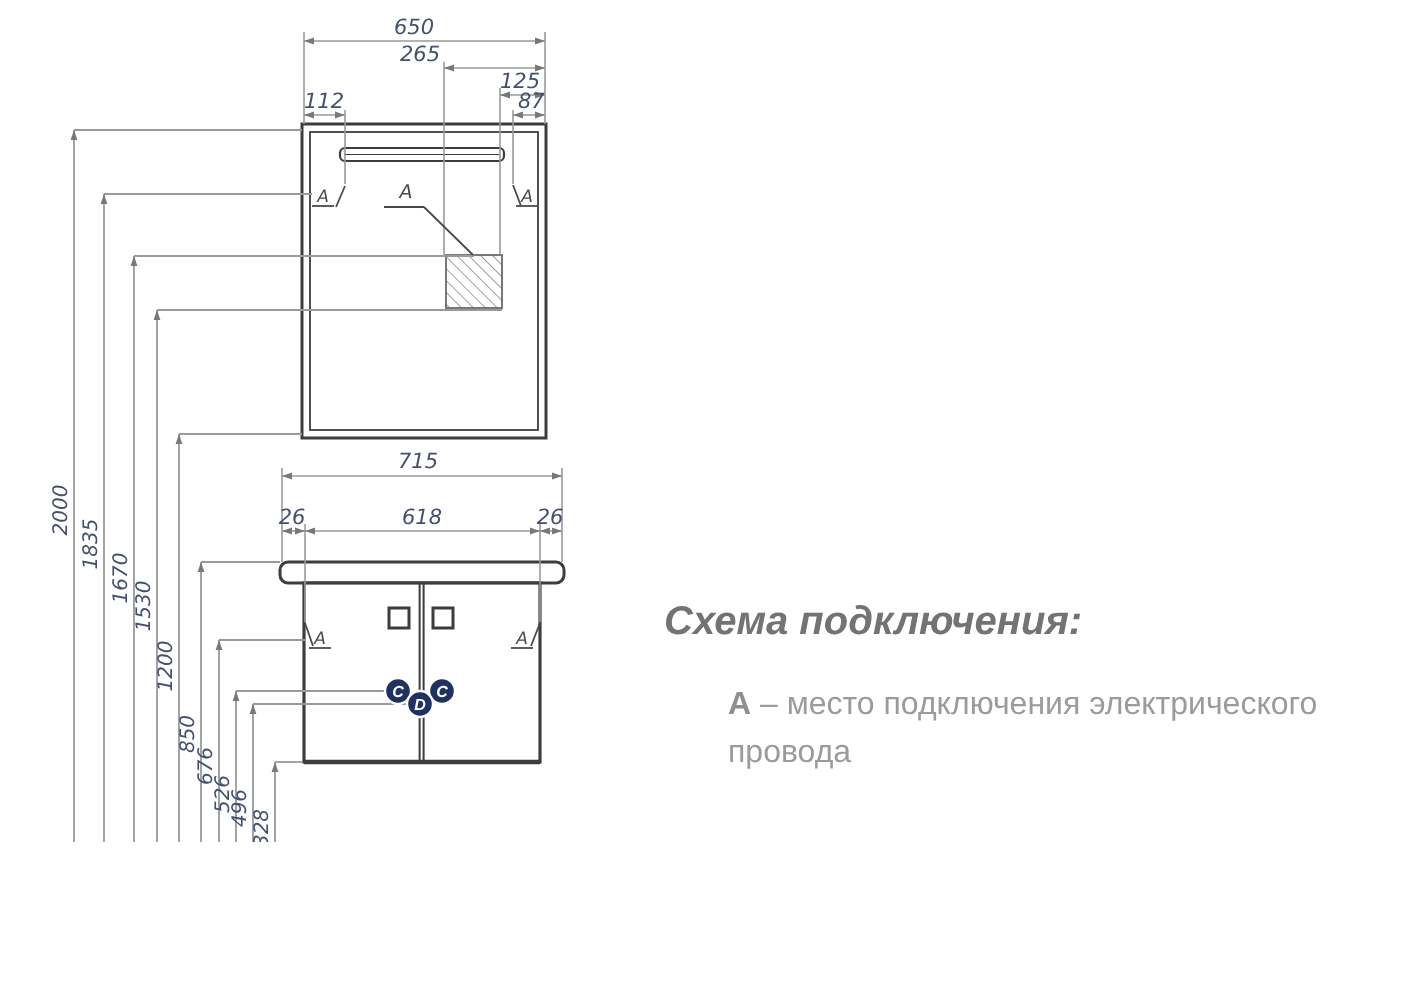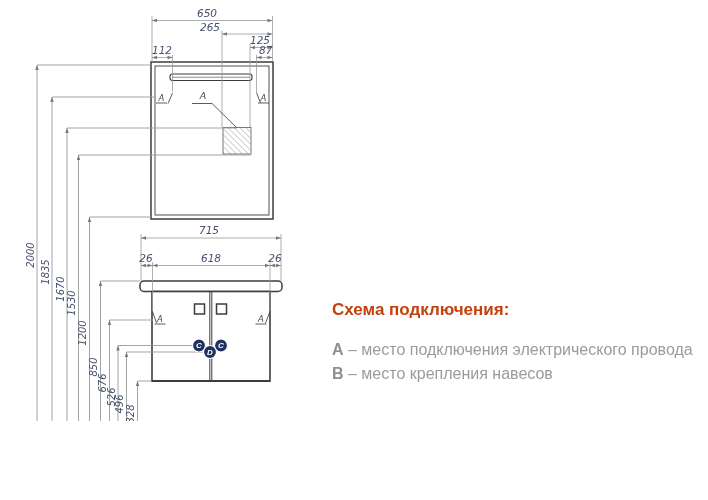--- a/index.html
+++ b/index.html
@@ -1,21 +1,21 @@
 <!DOCTYPE html>
 <html><head>
 <meta charset="utf-8">
 <style>
   html,body{margin:0;padding:0;background:#fff;}
   .page{position:relative;width:708px;height:421px;background:#ffffff;overflow:hidden;
         font-family:"Liberation Sans",sans-serif;}
   .page svg{position:absolute;left:0;top:0;}
   .legend{position:absolute;left:332px;top:300px;width:374px;}
-  .legend h2{margin:0 0 18px 0;font-size:17px;font-weight:bold;color:#c2410c;letter-spacing:0;}
-  .legend .li{font-size:16px;line-height:24px;color:#9b9b9b;}
+  .legend h2{margin:0 0 18px 0;font-size:20px;font-weight:bold;color:#737373;letter-spacing:0;font-style:italic;}
+  .legend .li{font-size:16px;line-height:24px;color:#9b9b9b;margin-left:32px;}
   .legend .li b{color:#8f8f8f;font-weight:bold;}
 </style>
 </head>
 <body>
 
 <div class="page">
 
   <svg width="708" height="500" viewBox="0 0 708 500">
       <defs>
         <pattern id="hp" width="4.2" height="4.2" patternUnits="userSpaceOnUse" patternTransform="rotate(45)">
@@ -151,17 +151,16 @@
       <circle cx="210" cy="352" r="6.5" fill="#1e3160" stroke="#ffffff" stroke-width="1.2"></circle>
       <text x="199" y="348.4" font-size="8" fill="#ffffff" text-anchor="middle" font-family="&quot;Liberation Sans&quot;, sans-serif" font-style="italic" font-weight="bold">C</text>
       <text x="221" y="348.4" font-size="8" fill="#ffffff" text-anchor="middle" font-family="&quot;Liberation Sans&quot;, sans-serif" font-style="italic" font-weight="bold">C</text>
       <text x="210" y="354.9" font-size="8" fill="#ffffff" text-anchor="middle" font-family="&quot;Liberation Sans&quot;, sans-serif" font-style="italic" font-weight="bold">D</text>
     </svg>
 
   <div class="legend">
     <h2>Схема подключения:</h2>
     <div>
         <div class="li"><b>A</b><span> – </span><span>место подключения электрического провода</span></div>
-        <div class="li"><b>B</b><span> – </span><span>место крепления навесов</span></div>
       </div>
   </div>
 
 </div>
 
 </body></html>

